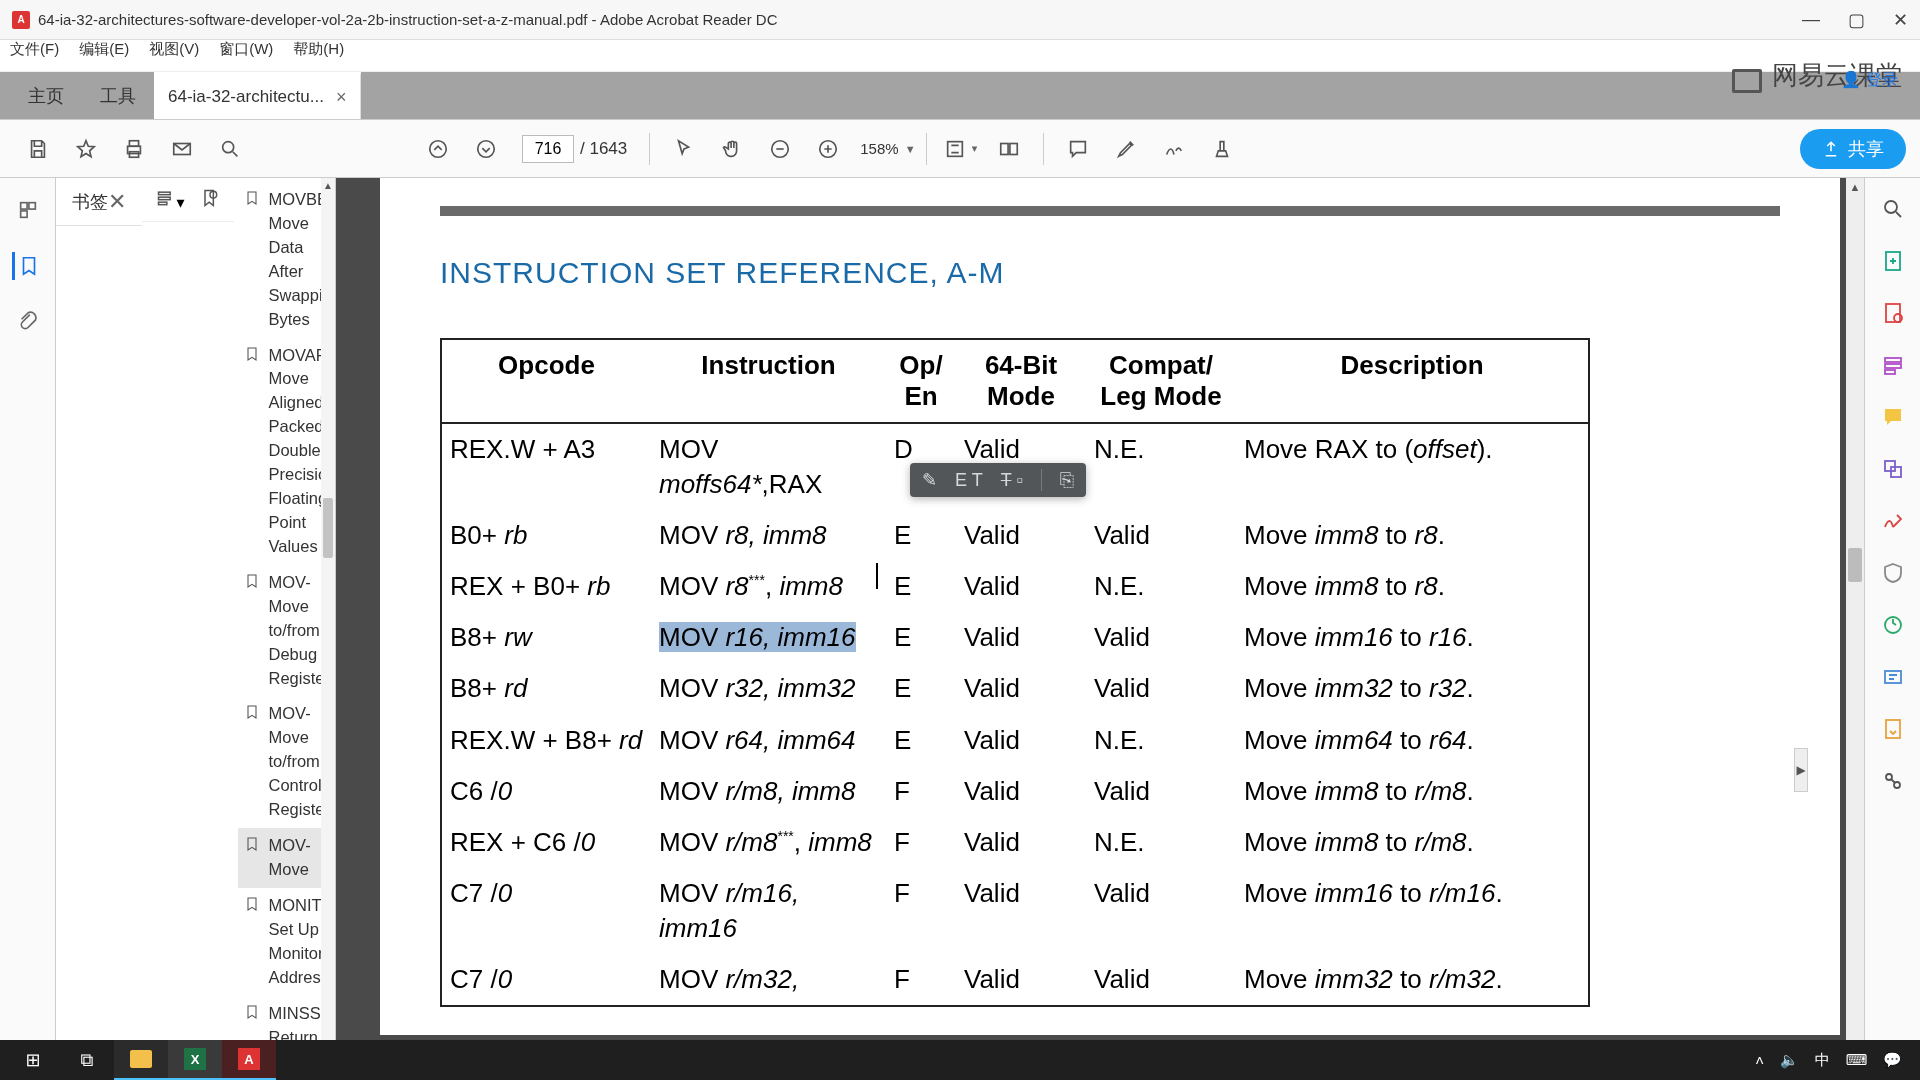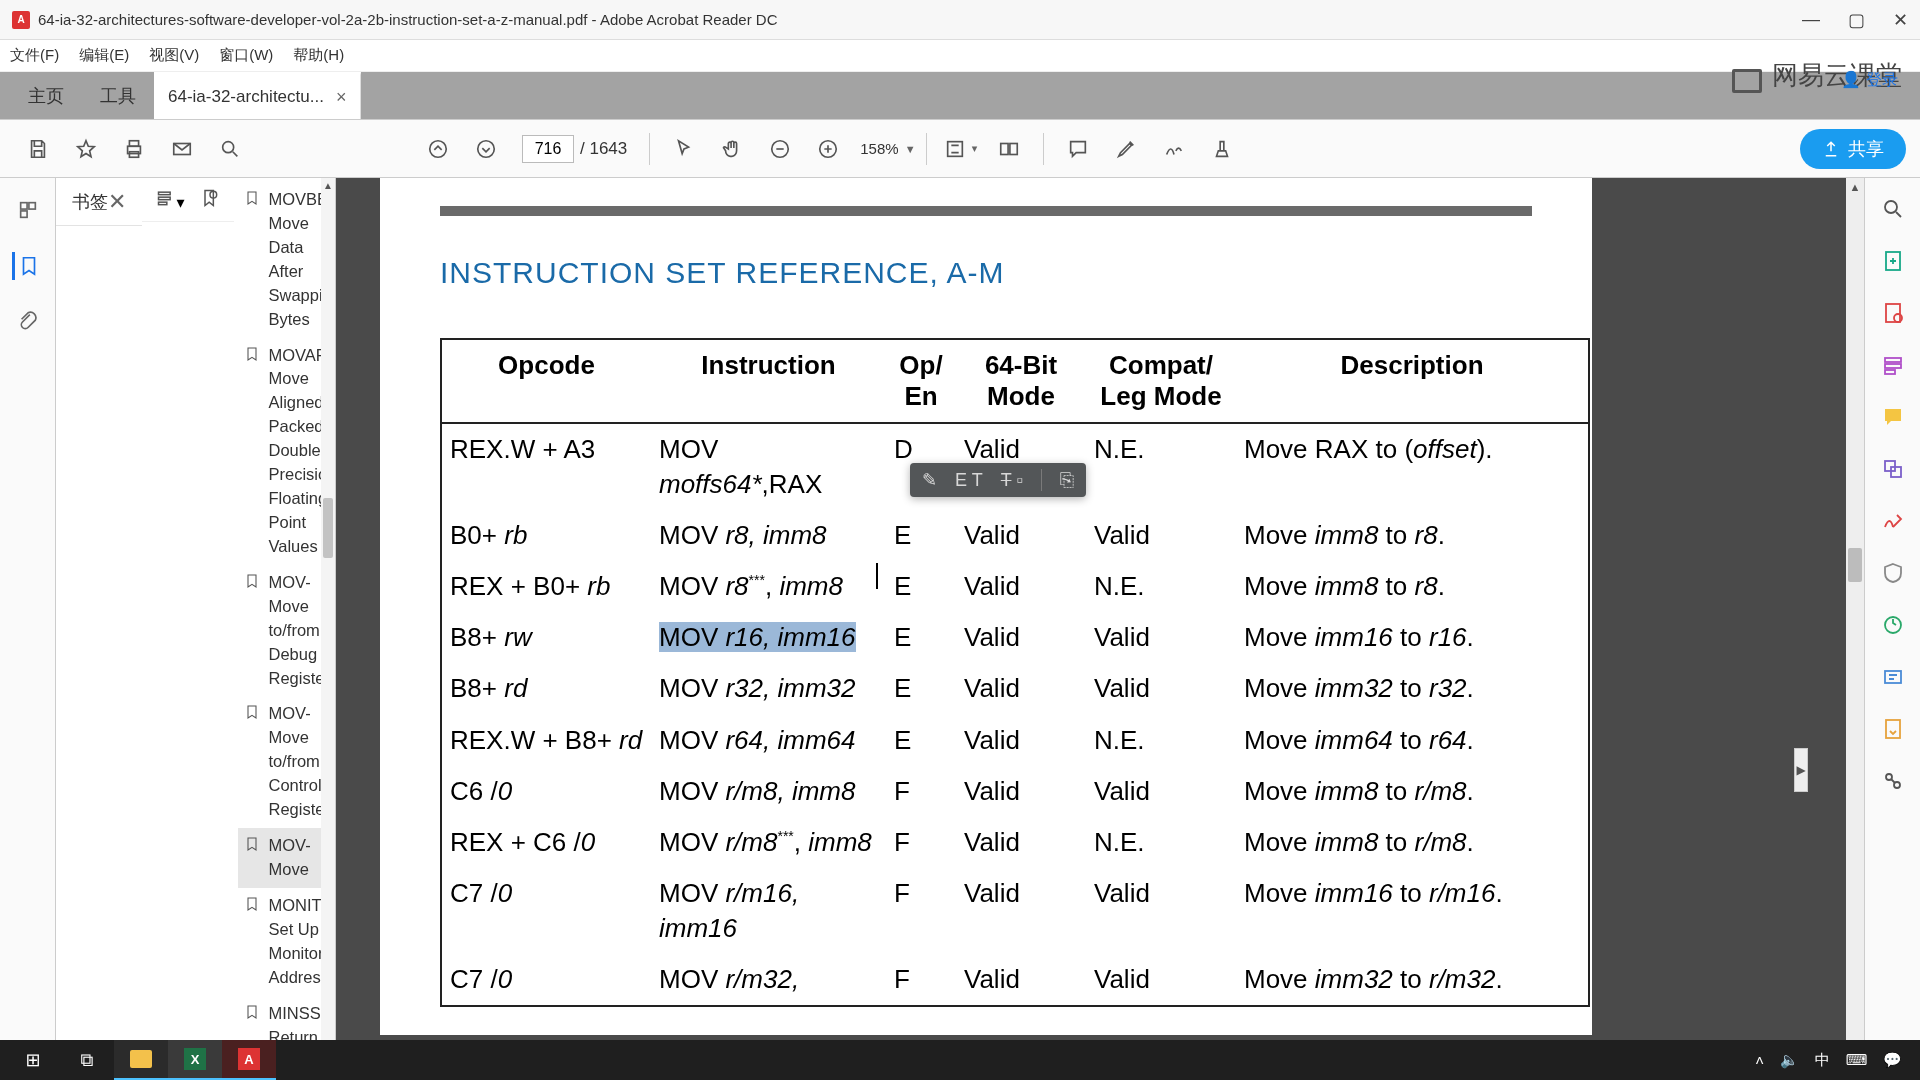--- a/index.html
+++ b/index.html
@@ -2,21 +2,21 @@
 <html><head>
 <meta charset="utf-8">
 <style>
 *{margin:0;padding:0;box-sizing:border-box;font-family:"Segoe UI",Arial,sans-serif}
 body{width:1920px;height:1080px;overflow:hidden;background:#fff;position:relative}
 .titlebar{height:40px;display:flex;align-items:center;padding:0 12px;border-bottom:1px solid #ddd;background:#f7f7f7}
 .titlebar .pdf-icon{width:18px;height:18px;background:#d33;border-radius:2px;margin-right:8px;display:flex;align-items:center;justify-content:center;color:#fff;font-size:10px;font-weight:bold}
 .titlebar .title{font-size:15px;color:#333;flex:1}
 .winbtns{display:flex;gap:28px}
 .winbtns span{font-size:18px;color:#444;cursor:pointer}
-.menubar{height:32px;display:flex;align-items:center;padding:0 10px;gap:20px;font-size:15px;color:#333;border-bottom:1px solid #eee}
+.menubar{height:32px;display:flex;align-items:flex-start;padding:0 10px;gap:20px;font-size:15px;color:#333;border-bottom:1px solid #eee}
 .tabbar{height:48px;display:flex;align-items:center;padding:0 10px;border-bottom:1px solid #ccc;background:#a3a3a3}
 .tab-main{padding:0 18px;font-size:18px;color:#333}
 .tab-doc{display:flex;align-items:center;padding:0 14px;height:100%;border-top:3px solid transparent;border-right:1px solid #ddd;font-size:17px;color:#333;background:#fff}
 .tab-doc .close{margin-left:12px;font-size:18px;color:#666}
 .brand{position:absolute;right:18px;top:58px;display:flex;align-items:flex-end;gap:10px;font-size:26px;color:#444}
 .brand .logo{width:30px;height:24px;border:3px solid #555;border-radius:2px;position:relative}
 .login{position:absolute;right:22px;top:70px;font-size:16px;color:#1a73e8}
 .toolbar{height:58px;display:flex;align-items:center;padding:0 14px;border-bottom:1px solid #ccc;background:#fafafa}
 .tool{width:36px;height:36px;display:flex;align-items:center;justify-content:center;font-size:22px;color:#555;margin:0 6px;cursor:pointer}
 .tool svg{width:22px;height:22px;stroke:#555;fill:none;stroke-width:1.8}
@@ -40,21 +40,21 @@
 .bm-tools svg{width:20px;height:20px;stroke:#555;fill:none;stroke-width:1.8}
 .bm-list{flex:1;overflow-y:auto;padding:4px 6px 4px 4px;position:relative}
 .bm-item{display:flex;align-items:flex-start;padding:6px 8px 6px 30px;font-size:16.5px;color:#333;line-height:1.45;position:relative;cursor:pointer}
 .bm-item.active{background:#e6e6e6}
 .bm-item .bicon{position:absolute;left:6px;top:7px;width:16px;height:16px}
 .bm-item .bicon svg{width:16px;height:16px;stroke:#555;fill:none;stroke-width:1.6}
 .bm-scroll{position:absolute;right:0;top:0;width:14px;height:100%;background:#f4f4f4}
 .bm-scroll .thumb{position:absolute;left:2px;width:10px;background:#c3c3c3;border-radius:2px}
 .bm-scroll .arrow{position:absolute;left:0;width:14px;height:14px;display:flex;align-items:center;justify-content:center;font-size:10px;color:#555}
 .page-area{flex:1;background:#4a4a4a;position:relative;overflow:hidden}
-.page{position:absolute;left:44px;top:0;width:1212px;background:#fff;padding:28px 60px}
+.page{position:absolute;left:44px;top:0;width:1460px;background:#fff;padding:28px 60px}
 .page-band{height:10px;background:#6a6a6a;margin-bottom:40px}
 .doc-title{color:#1a6aa8;font-size:30px;font-weight:400;letter-spacing:1px;margin-bottom:48px}
 table{border-collapse:collapse;width:1150px;border:2px solid #222}
 th{text-align:center;font-size:26px;font-weight:600;padding:10px 8px;vertical-align:top;border-bottom:2px solid #222}
 td{font-size:26px;padding:8px 8px;vertical-align:top;line-height:1.35}
 .sup{font-size:14px;vertical-align:super}
 .hl{background:#9bb8d8}
 .sel-toolbar{position:absolute;background:#535658;border-radius:4px;display:flex;align-items:center;padding:6px 12px;gap:18px;box-shadow:0 2px 8px rgba(0,0,0,.3)}
 .sel-toolbar .sbtn{color:#d8d8d8;font-size:18px}
 .sel-toolbar .sdiv{width:1px;height:22px;background:#7a7a7a}

